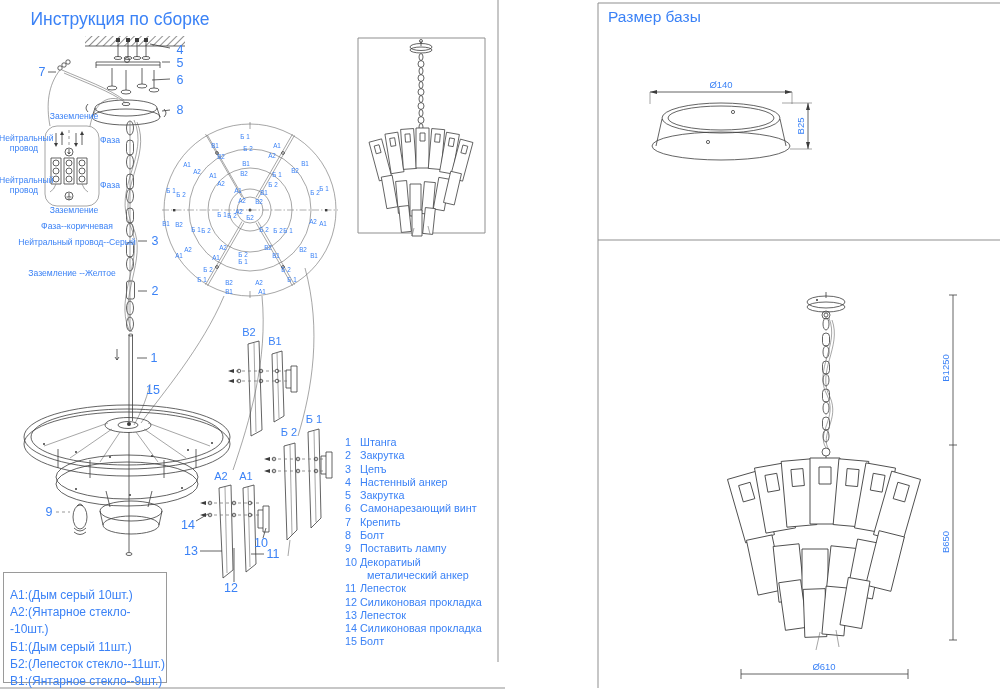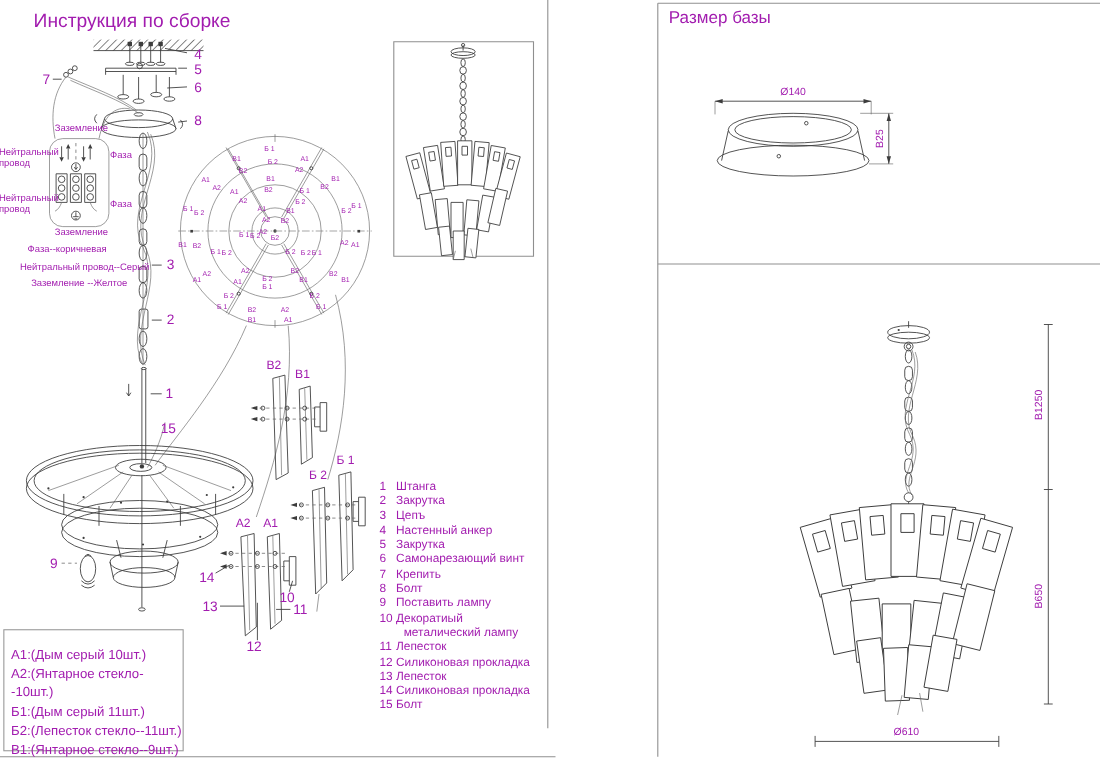--- a/index.html
+++ b/index.html
@@ -1,29 +1,29 @@
 <!DOCTYPE html>
 <html><head>
 <meta charset="utf-8">
 <style>
   html,body{margin:0;padding:0;background:#fff;}
   #page{position:relative;width:1000px;height:690px;background:#fff;overflow:hidden;
-        font-family:"Liberation Sans",sans-serif;color:#a21caf;}
+        font-family:"Liberation Sans",sans-serif;color:#3b82f6;}
   #art{position:absolute;left:0;top:0;}
   svg *{vector-effect:non-scaling-stroke;}
   .ln{fill:none;stroke:#3c3c3c;stroke-width:.8;}
   .thin{fill:none;stroke:#6a6a6a;stroke-width:.6;}
   .fillk{fill:#3c3c3c;stroke:none;}
   .border{fill:none;stroke:#8f8f8f;stroke-width:1;}
   .dash{fill:none;stroke:#6a6a6a;stroke-width:.7;stroke-dasharray:3 3;}
   .cline{fill:none;stroke:#8a8a8a;stroke-width:.7;stroke-dasharray:7 2 1.5 2;}
   .lbl{position:absolute;transform:translate(-50%,-50%);white-space:nowrap;}
   .title{font-size:17.5px;}
   .panel-title{font-size:15.5px;}
-  .wire-lbl{font-size:8.6px;line-height:9.5px;}
+  .wire-lbl{font-size:8.6px;text-align:center;line-height:9.5px;}
   .note{font-size:8.6px;}
   .callout{font-size:12.5px;}
   .group-lbl{font-size:11px;}
   .ring-lbl{font-size:6.3px;}
   .dim{font-size:9.5px;}
   .dim-v{transform:translate(-50%,-50%) rotate(-90deg);}
   .coding{font-size:15.5px;}
   #parts-list{position:absolute;left:345px;top:436px;font-size:10.8px;line-height:13.3px;}
   .part-row{white-space:nowrap;}
   .part-num{display:inline-block;min-width:15px;}
@@ -441,23 +441,23 @@
 
   <div class="lbl title" style="left:120px;top:19px">Инструкция по сборке</div>
 
   <div class="lbl wire-lbl" style="left:74px;top:117px">Заземление</div>
   <div class="lbl wire-lbl" style="left:24px;top:143px;white-space:normal;width:50px">Нейтральный провод</div>
   <div class="lbl wire-lbl" style="left:110px;top:141px">Фаза</div>
   <div class="lbl wire-lbl" style="left:24px;top:185px;white-space:normal;width:50px">Нейтральный провод</div>
   <div class="lbl wire-lbl" style="left:110px;top:186px">Фаза</div>
   <div class="lbl wire-lbl" style="left:74px;top:211px">Заземление</div>
 
-  <div class="lbl note" style="left:61px;top:226px">Фаза--коричневая</div>
+  <div class="lbl note" style="left:77px;top:226px">Фаза--коричневая</div>
   <div class="lbl note" style="left:77px;top:242px">Нейтральный провод--Серый</div>
-  <div class="lbl note" style="left:72px;top:257px">Заземление --Желтое</div>
+  <div class="lbl note" style="left:72px;top:273px">Заземление --Желтое</div>
 
   <div id="ring-labels">
       <span class="ring-lbl" style="left: 87px; top: 18px; position: absolute; transform: translate(-50%, -50%);">Б 1</span>
       <span class="ring-lbl" style="left: 90px; top: 30px; position: absolute; transform: translate(-50%, -50%);">Б 2</span>
       <span class="ring-lbl" style="left: 57px; top: 27px; position: absolute; transform: translate(-50%, -50%);">В1</span>
       <span class="ring-lbl" style="left: 63px; top: 38px; position: absolute; transform: translate(-50%, -50%);">В2</span>
       <span class="ring-lbl" style="left: 119px; top: 27px; position: absolute; transform: translate(-50%, -50%);">А1</span>
       <span class="ring-lbl" style="left: 114px; top: 37px; position: absolute; transform: translate(-50%, -50%);">А2</span>
       <span class="ring-lbl" style="left: 29px; top: 46px; position: absolute; transform: translate(-50%, -50%);">А1</span>
       <span class="ring-lbl" style="left: 39px; top: 53px; position: absolute; transform: translate(-50%, -50%);">А2</span>
@@ -540,21 +540,21 @@
       <div class="part-row"><span class="part-num">1</span><span>Штанга</span></div>
       <div class="part-row"><span class="part-num">2</span><span>Закрутка</span></div>
       <div class="part-row"><span class="part-num">3</span><span>Цепъ</span></div>
       <div class="part-row"><span class="part-num">4</span><span>Настенный анкер</span></div>
       <div class="part-row"><span class="part-num">5</span><span>Закрутка</span></div>
       <div class="part-row"><span class="part-num">6</span><span>Самонарезающий винт</span></div>
       <div class="part-row"><span class="part-num">7</span><span>Крепить</span></div>
       <div class="part-row"><span class="part-num">8</span><span>Болт</span></div>
       <div class="part-row"><span class="part-num">9</span><span>Поставить лампу</span></div>
       <div class="part-row"><span class="part-num">10</span><span>Декоратиый</span></div>
-      <div class="part-cont">металический лампу</div>
+      <div class="part-cont">металический анкер</div>
       <div class="part-row"><span class="part-num">11</span><span>Лепесток</span></div>
       <div class="part-row"><span class="part-num">12</span><span>Силиконовая прокладка</span></div>
       <div class="part-row"><span class="part-num">13</span><span>Лепесток</span></div>
       <div class="part-row"><span class="part-num">14</span><span>Силиконовая прокладка</span></div>
       <div class="part-row"><span class="part-num">15</span><span>Болт</span></div>
     </div>
 
   <div id="legend-box">
       <div>А1:(Дым серый 10шт.)</div>
       <div>А2:(Янтарное стекло--10шт.)</div>

